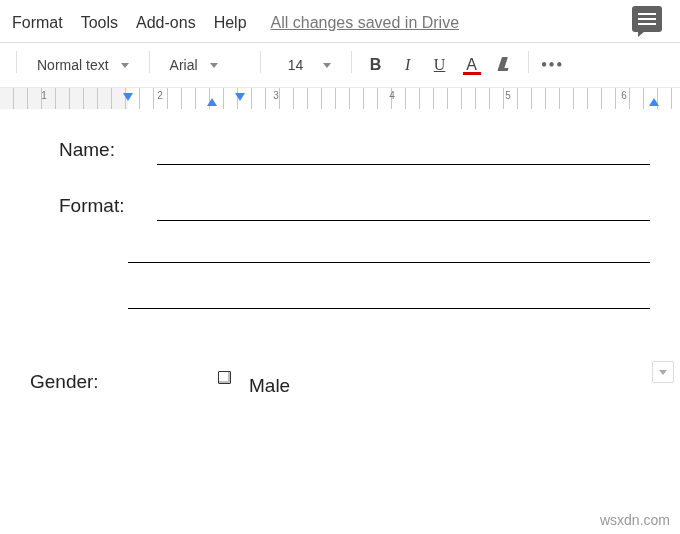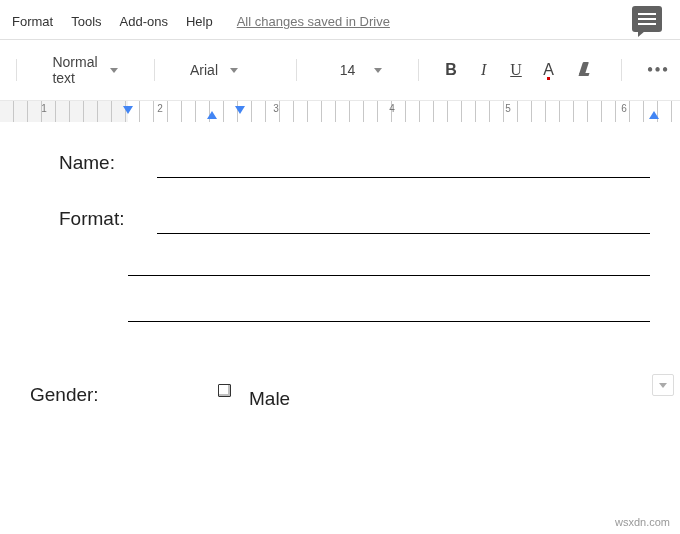--- a/index.html
+++ b/index.html
@@ -9,21 +9,21 @@
       width: 680px;
       height: 534px;
       overflow: hidden;
       position: relative;
     }
     .menu-bar {
       display: flex;
       align-items: center;
       gap: 18px;
       padding: 14px 12px 10px 12px;
-      font-size: 13px;
+      font-size: 16px;
       color: #333;
     }
     .menu-bar .menu-item { cursor: pointer; }
     .menu-bar .saved { color: #777; text-decoration: underline; cursor: pointer; margin-left: 6px; }
     .comment-bubble {
       position: absolute;
       top: 6px; right: 18px;
       width: 30px; height: 26px;
       background: #616161;
       border-radius: 3px;
@@ -41,22 +41,22 @@
       position: absolute; inset: 7px 6px;
       border-top: 2px solid #fff;
     }
     .comment-bubble .lines::before,
     .comment-bubble .lines::after {
       content: ""; display: block; height: 2px; background: #fff; margin-top: 3px;
     }
     .toolbar-sep { border-top: 1px solid #e0e0e0; }
     .toolbar {
       display: flex;
-      align-items: center;
-      gap: 20px;
+      align-items: flex-start;
+      gap: 4px;
       padding: 8px 10px;
       font-size: 14px;
       color: #444;
     }
     .tb-select {
       display: flex; align-items: center; gap: 12px;
       padding: 6px 10px;
       cursor: pointer;
       border-radius: 2px;
     }
@@ -153,21 +153,21 @@
       display:inline-block; width:1px; height:22px; background:#000; vertical-align:-4px;
       margin-left:-4px;
     }
     .side-handle {
       position:absolute; right:6px; top:252px;
       width:22px; height:22px; border:1px solid #dcdcdc; border-radius:2px;
       display:flex; align-items:center; justify-content:center;
       color:#888; background:#fff; cursor:pointer;
     }
     .side-handle .chev { border-top-color:#aaa;}
-    .watermark { position:absolute; right:10px; bottom:6px; font-size:11px; color:#999;}
+    .watermark { position:absolute; right:10px; bottom:6px; font-size:14px; color:#999;}
   </style>
 </head>
 <body>
 
 <div class="comment-bubble">
   <div class="lines"></div>
 </div>
 
 <div class="menu-bar">
   <span class="menu-item">Format</span>

